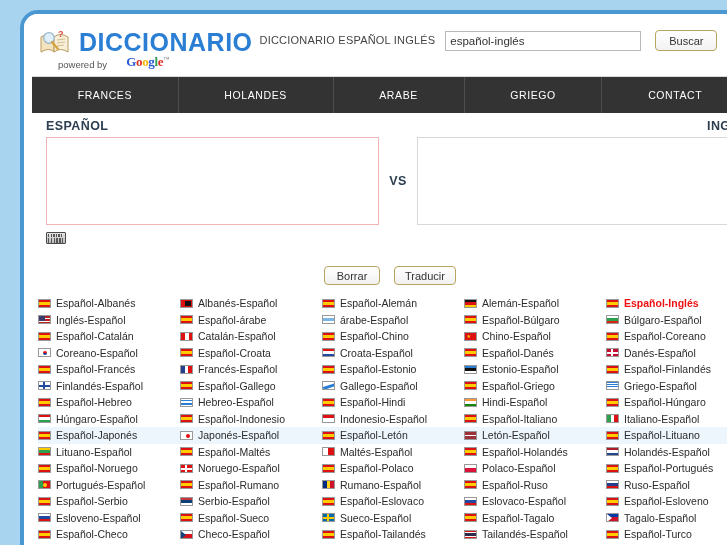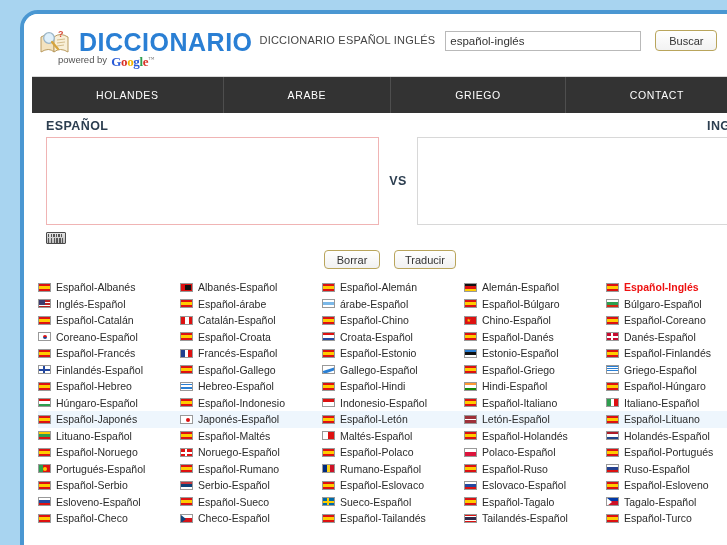--- a/index.html
+++ b/index.html
@@ -97,22 +97,22 @@
     cursor: pointer;
     padding: 0;
   }
   .powered {
     position: absolute;
     left: 34px;
     top: 40px;
     font-size: 9.5px;
     color: #555;
     display: flex;
-    align-items: flex-start;
-    gap: 4px;
+    align-items: flex-end;
+    gap: 19px;
   }
   .gl { font-family: "Liberation Serif", serif; font-size: 13px; font-weight: bold; letter-spacing:-.3px;}
   .gl .b { color:#2a5bd7 } .gl .r { color:#d93025 } .gl .y { color:#f2b400 } .gl .g { color:#2e9e4f }
   .gl sup { font-size:6px; color:#777; font-weight:normal }
 
   
   .nav {
     height: 37px;
     background: #333333;
     display: flex;
@@ -219,20 +219,21 @@
     min-width: 56px;
     height: 19px;
     font-size: 11px;
     font-family: "Liberation Sans", sans-serif;
     color: #333;
     background: linear-gradient(#ffffff,#f1f1f1);
     border: 1px solid #b9a55c;
     border-radius: 4px;
     cursor: pointer;
     padding: 0 10px;
+    margin-top: 16px;
   }
 
   
   .grid-wrap { padding: 10px 8px 0 14px; }
   table.langs { width: 100%; border-collapse: collapse; }
   table.langs td {
     font-size: 10.5px;
     color: #2b2b2b;
     padding: 2px 0;
     white-space: nowrap;
@@ -344,20 +345,21 @@
           <input class="search-input" type="text" value="español-inglés" style="">
           <button class="search-btn">Buscar</button>
         </div>
         <div class="powered">
           <span>powered by</span>
           <span class="gl"><span class="b">G</span><span class="r">o</span><span class="y">o</span><span class="b">g</span><span class="g">l</span><span class="r">e</span><sup>™</sup></span>
         </div>
       </div>
 
       <div class="nav" id="nav">
+          <div class="nav-item">FRANCES</div>
           <div class="nav-item">HOLANDES</div>
           <div class="nav-item">ARABE</div>
           <div class="nav-item">GRIEGO</div>
           <div class="nav-item">CONTACT</div>
         </div>
 
       <div class="panel">
         <div class="lang-heads">
           <div class="lang-left">ESPAÑOL</div>
           <div class="lang-right">INGLÉS</div>

